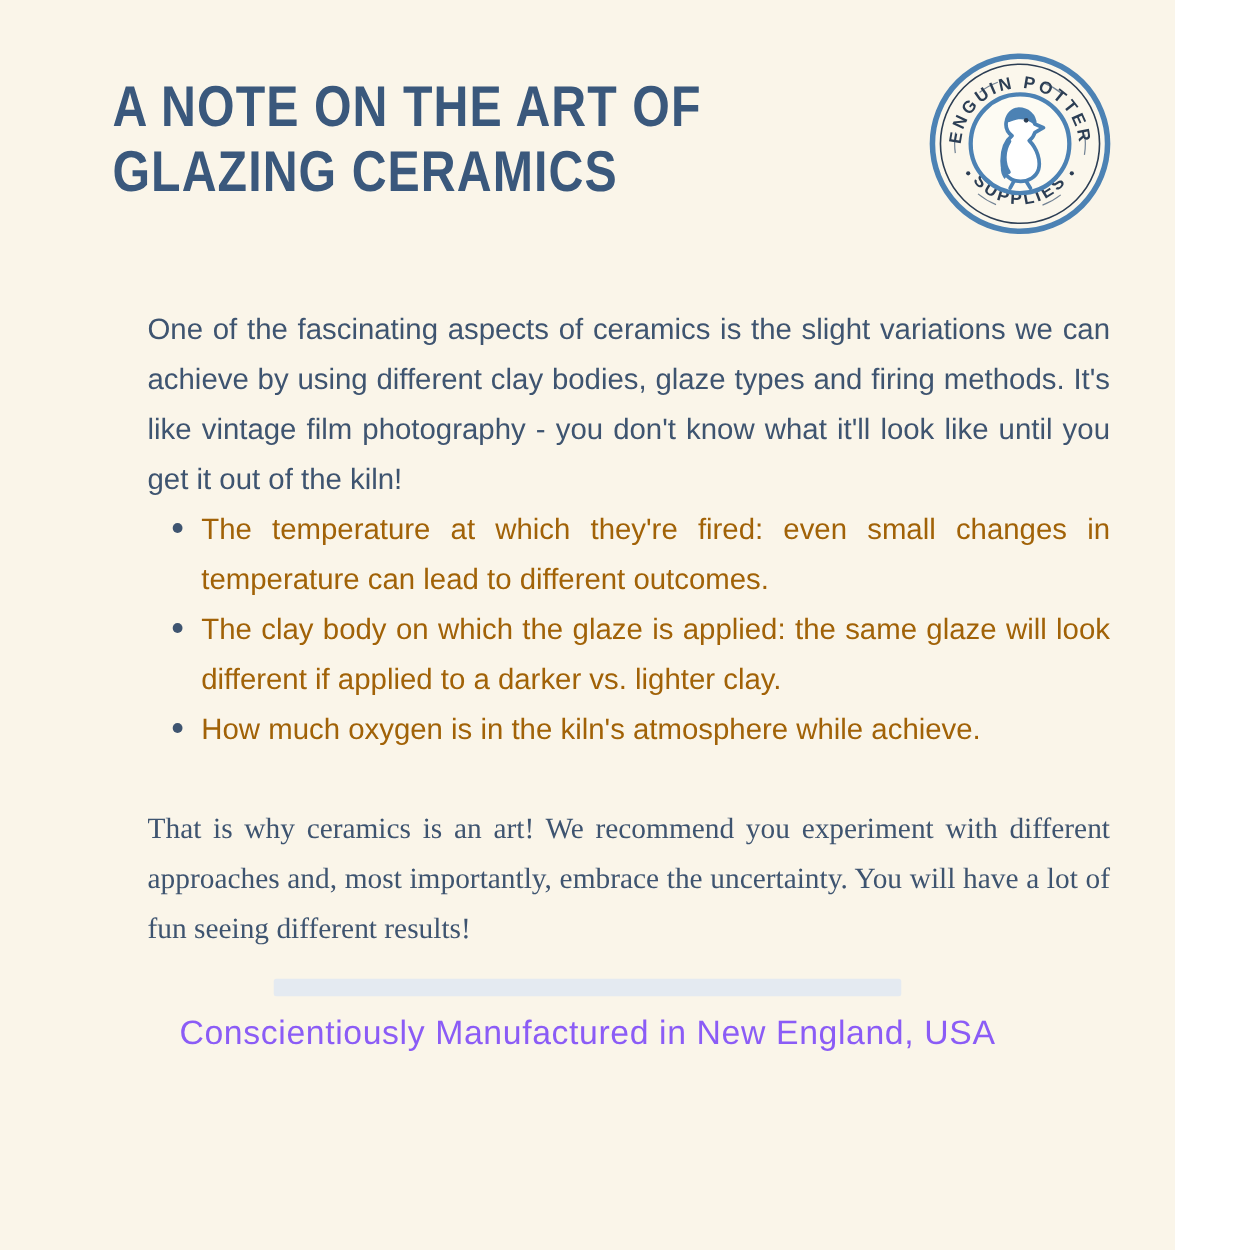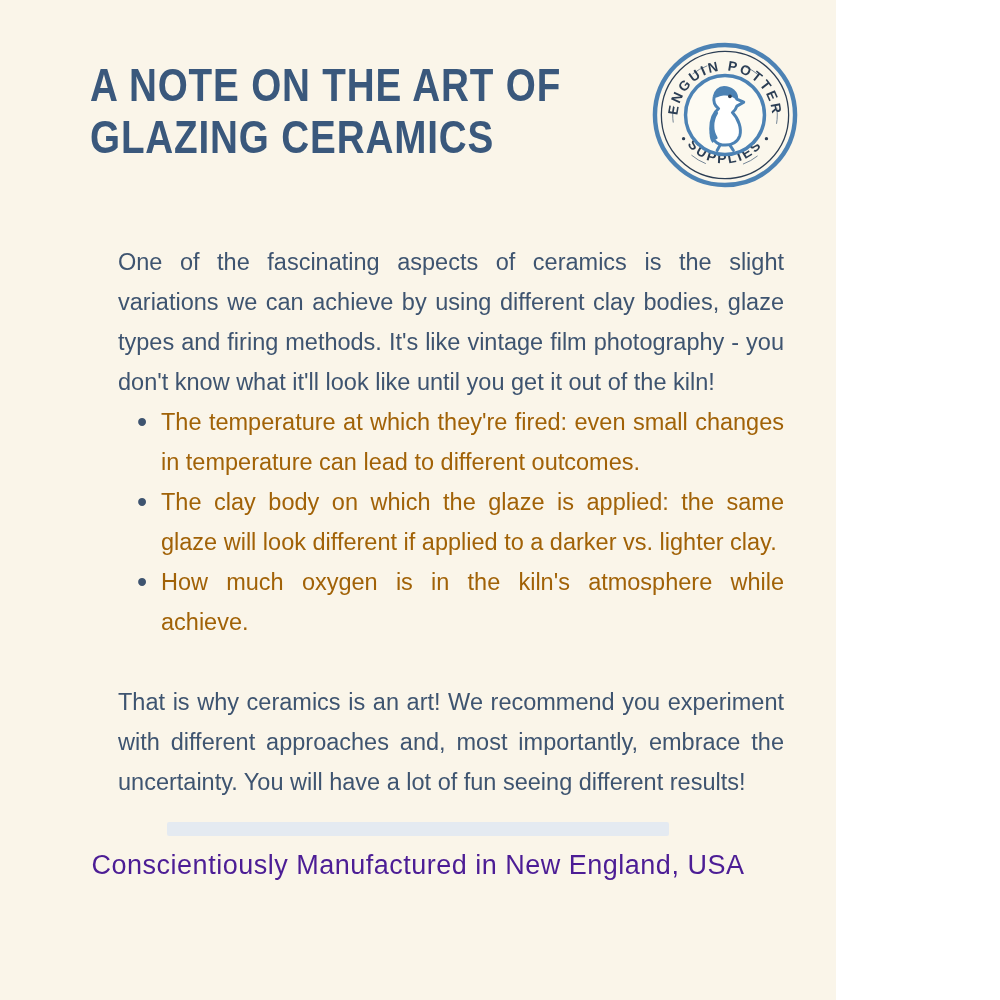--- a/index.html
+++ b/index.html
@@ -1,18 +1,18 @@
 <!DOCTYPE html>
 <html><head>
 <meta charset="utf-8">
 <style>
   html,body{margin:0;padding:0;}
   .page{
     position:relative;
-    width:836px;height:1000px;
+    width:940px;height:1000px;
     background:#FAF5E9;
     overflow:hidden;
     box-sizing:border-box;
     font-family:"Liberation Sans", sans-serif;
     color:#3E5470;
   }
   
   .header{
     display:flex;
     justify-content:space-between;
@@ -41,21 +41,21 @@
   }
   .para{
     margin:0;
     font-size:23.5px;
     line-height:40px;
     text-align:justify;
     color:#3E5470;
   }
   .para-intro{margin-top:49px;}
   .para-factors{margin-top:45px;}
-  .para-closing{margin-top:40px;}
+  .para-closing{margin-top:40px;font-family:Liberation Serif, serif;}
   .bullets{
     list-style:none;
     margin:0;
     padding:0;
   }
   .bullets li{
     position:relative;
     padding-left:43px;
     font-size:23.5px;
     line-height:40px;
@@ -78,21 +78,21 @@
     margin:20px auto 0 auto;
     background:#E4EAF1;
     border-radius:2px;
   }
   .footer-text{
     margin-top:12px;
     text-align:center;
     font-size:27px;
     line-height:34px;
     letter-spacing:0.5px;
-    color:#4c1d95;
+    color:#8b5cf6;
   }
   
   .logo-arc{
     font-family:"Liberation Sans", sans-serif;
     font-weight:700;
     font-size:14px;
     letter-spacing:2.4px;
     fill:#2C3E54;
   }
 </style>

